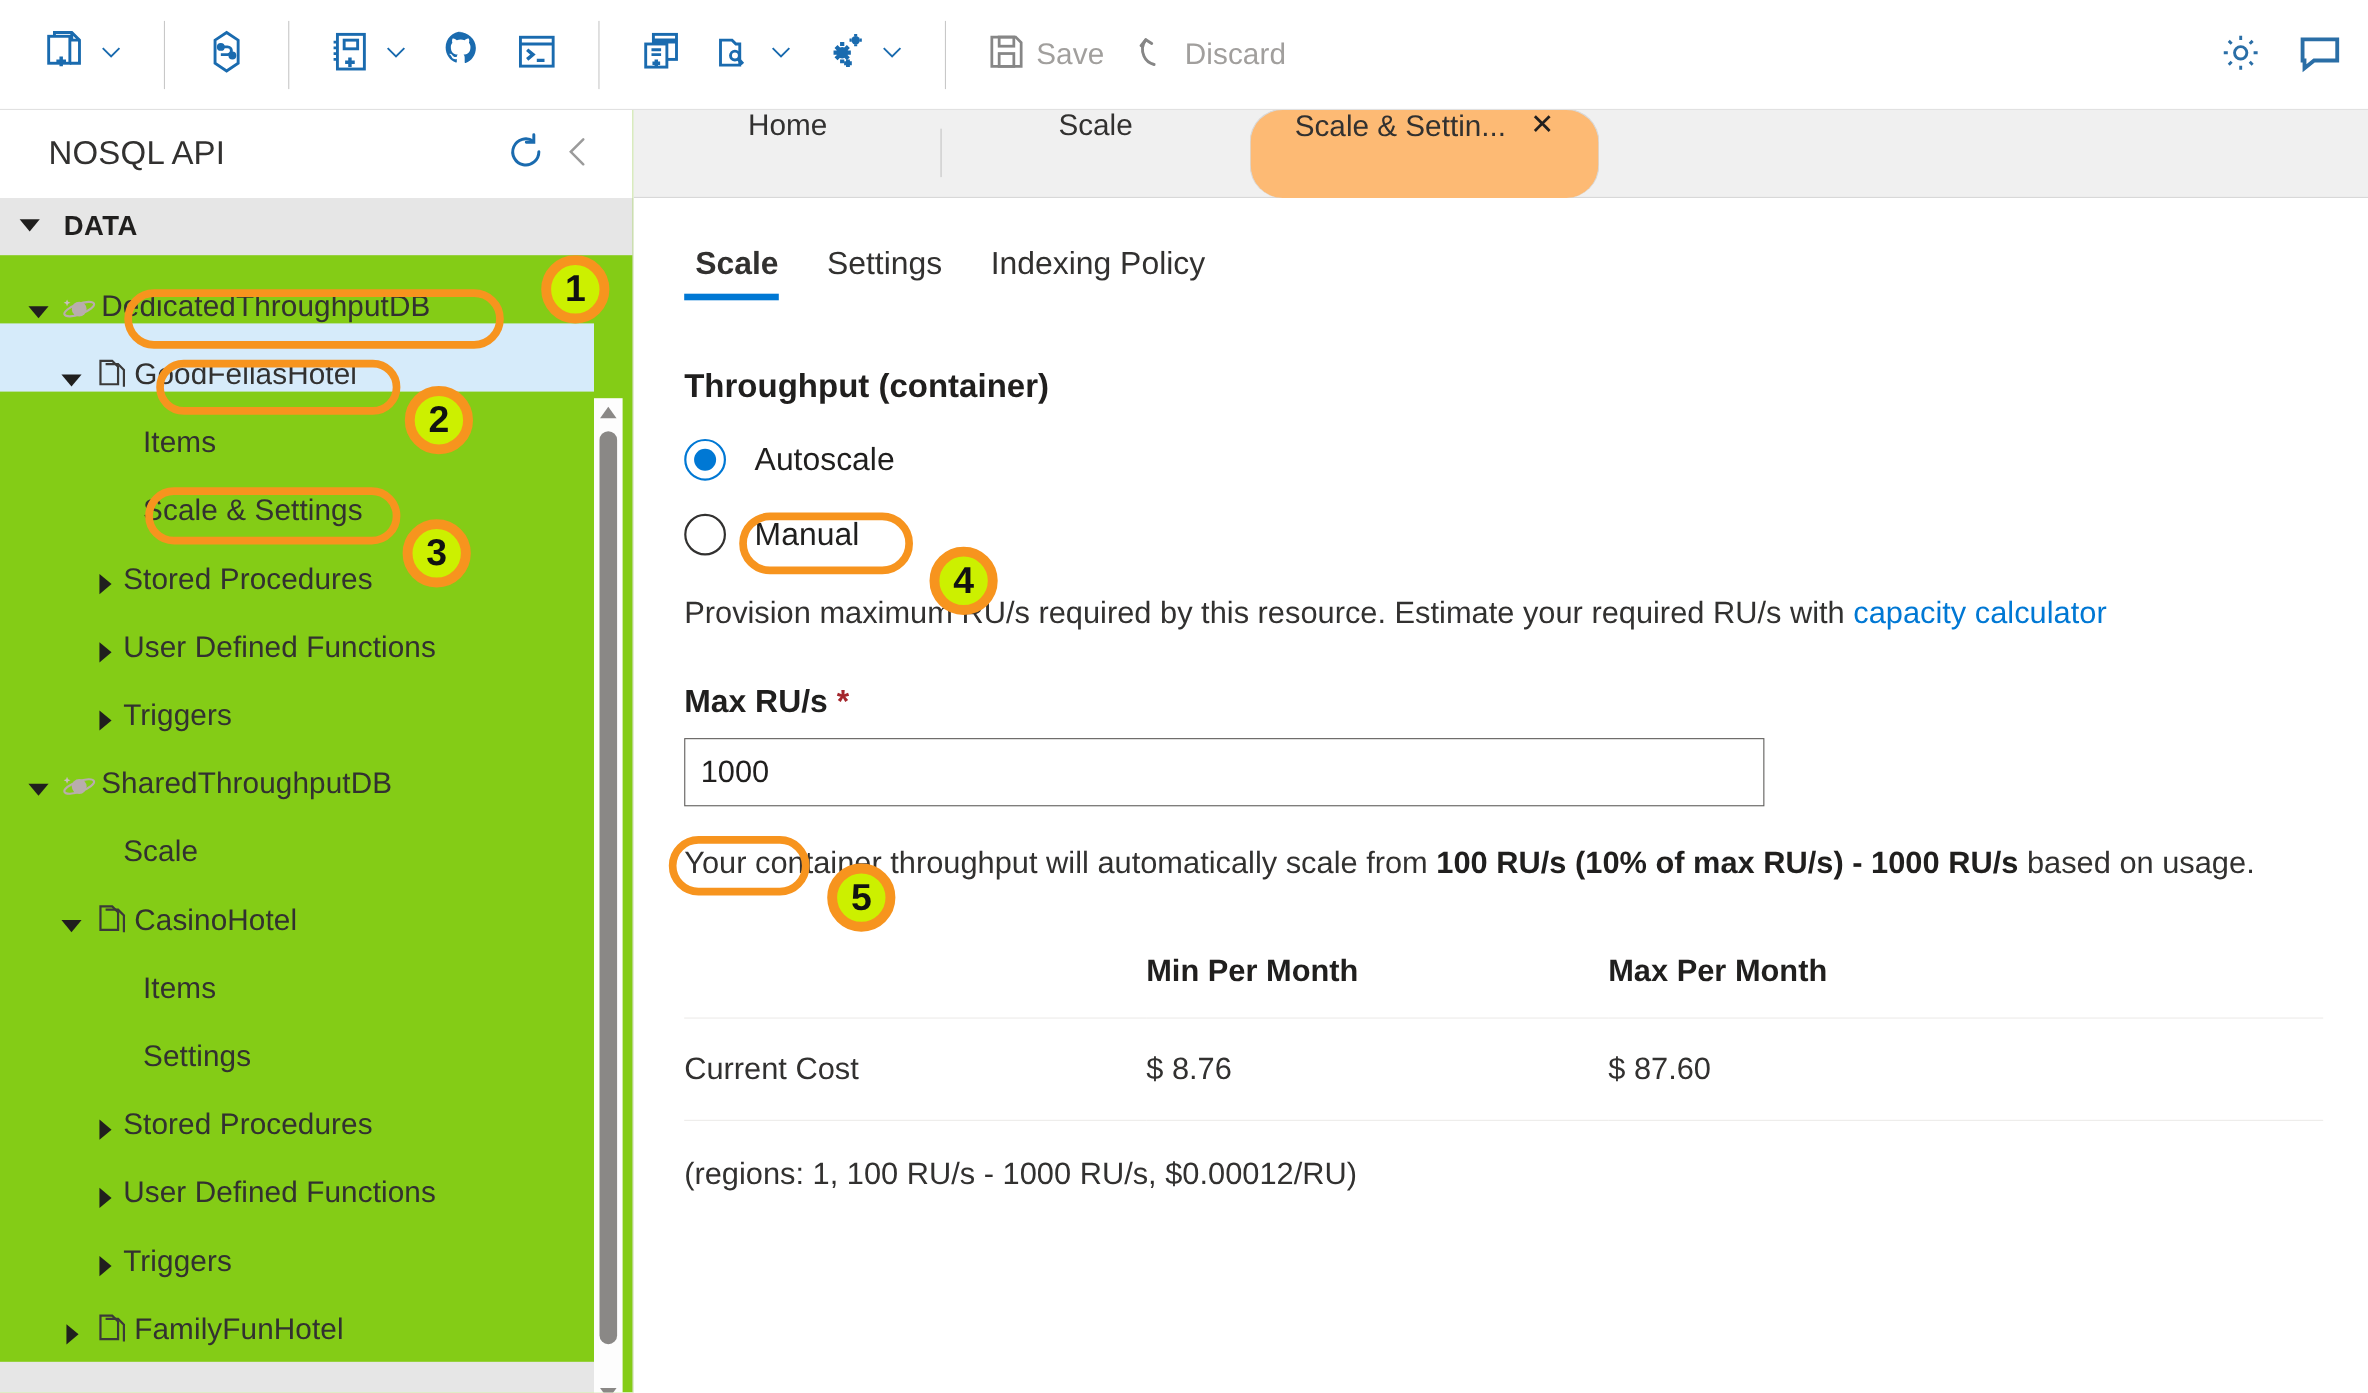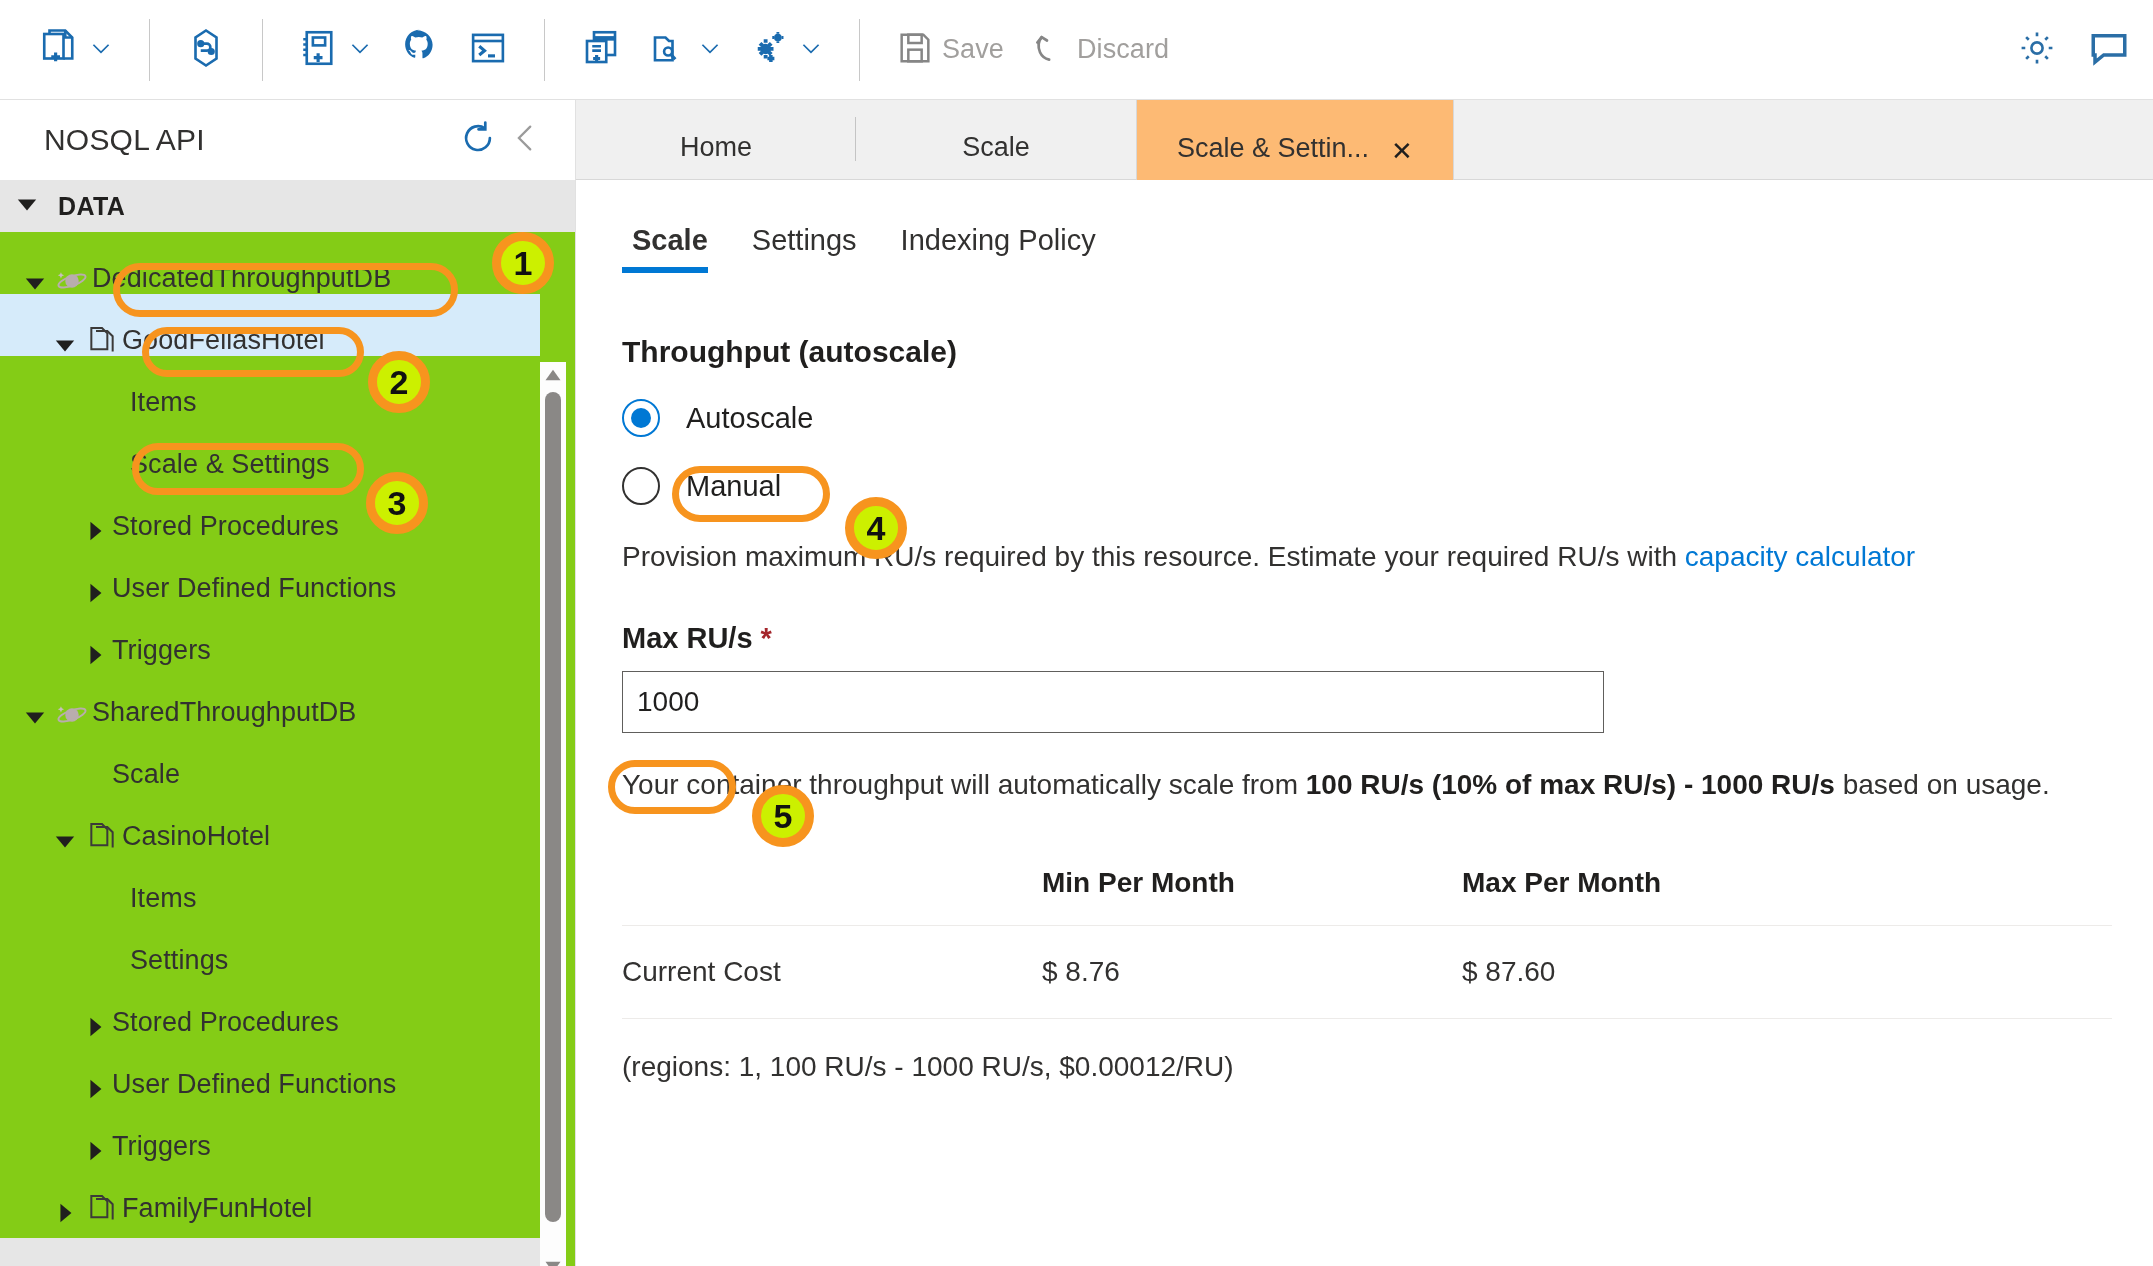--- a/index.html
+++ b/index.html
@@ -157,27 +157,28 @@
   }
   #tabstrip {
     height: 80px;
     background: #f0f0f0;
     display: flex;
     align-items: flex-end;
     border-bottom: 1px solid #d8d8d8;
   }
   .doc-tab {
     height: 80px;
-    display: flex; align-items: flex-end; justify-content: center;
+    display: flex; align-items: flex-start; justify-content: center;
     font-size: 27px;
     color: #323130;
-    padding: 16px 40px;
+    padding: 0 40px;
     cursor: pointer;
     position: relative;
     min-width: 280px;
+    border-radius: 30px;
   }
   .doc-tab .tab-sep {
     position: absolute; right: 0; top: 18px;
     width: 1px; height: 44px; background: #c4c4c4;
   }
   .doc-tab.active {
     background: #fdba74;
     border-top: 1px solid #d8d8d8;
     border-left: 1px solid #d8d8d8;
     border-right: 1px solid #d8d8d8;
@@ -706,21 +707,21 @@
       </div>
 
     <div id="pane">
 
       <div id="subtabs">
           <div class="subtab active">Scale</div>
           <div class="subtab">Settings</div>
           <div class="subtab">Indexing Policy</div>
         </div>
 
-      <h2 class="section">Throughput (autoscale)</h2>
+      <h2 class="section">Throughput (container)</h2>
 
       <div class="radio-row">
         <span class="radio on"></span>
         <span class="radio-label">Autoscale</span>
       </div>
       <div class="radio-row">
         <span class="radio"></span>
         <span class="radio-label">Manual</span>
       </div>
 

